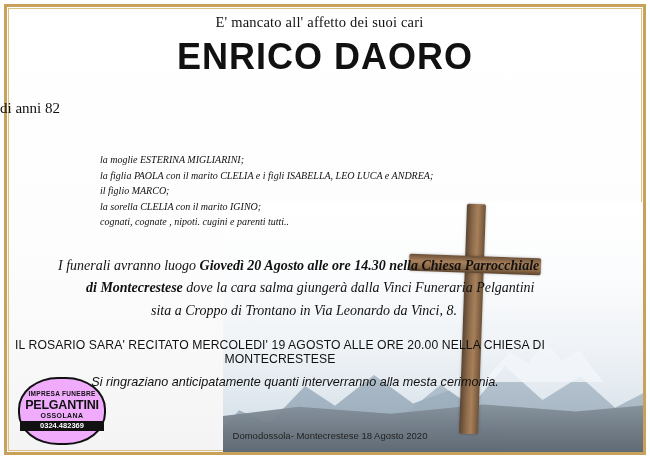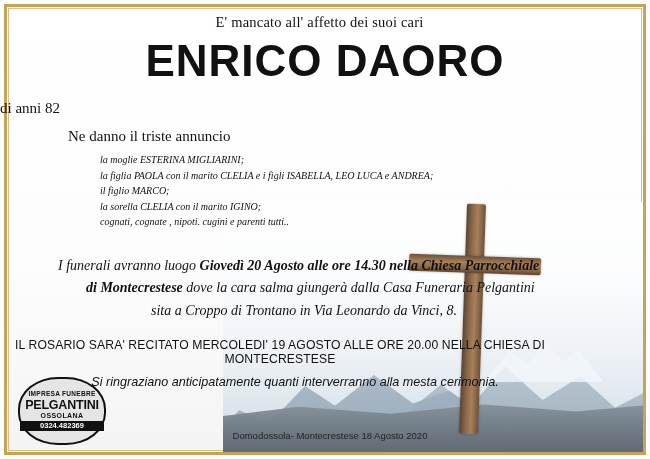--- a/index.html
+++ b/index.html
@@ -122,21 +122,21 @@
     font-size: 14.5px;
     letter-spacing: .2px;
   }
   .name {
     position: absolute;
     top: 38px;
     left: 0; right: 0;
     text-align: center;
     font-family: "Liberation Sans", sans-serif;
     font-weight: 700;
-    font-size: 44px;
+    font-size: 36px;
     letter-spacing: 1px;
     line-height: 1.05;
   }
   .age {
     position: absolute;
     top: 100px;
     left: 0; right: 0;
     font-size: 15px;
   }
   .announce {
@@ -201,21 +201,21 @@
   }
   
   .logo {
     position: absolute;
     left: 18px;
     bottom: 14px;
     width: 84px;
     height: 64px;
     border: 2px solid #111;
     border-radius: 40px / 32px;
-    background: #e5e5e5;
+    background: #f0abfc;
     display: flex;
     flex-direction: column;
     align-items: center;
     justify-content: center;
     text-align: center;
     line-height: 1.05;
     font-family: "Liberation Sans", sans-serif;
   }
   .logo .l-top {
     font-size: 6.5px;
@@ -264,33 +264,32 @@
   </div>
 
   <div class="content">
 
     <div class="line-top">E' mancato all' affetto dei suoi cari</div>
 
     <div class="name">ENRICO DAORO</div>
 
     <div class="age">di anni 82</div>
 
-    <div class="announce">Ne danno il triste annuncio</div>
 
     <div class="relatives">
       <div>la moglie ESTERINA MIGLIARINI;</div>
       <div>la figlia PAOLA con il marito CLELIA e i figli ISABELLA, LEO LUCA e ANDREA;</div>
       <div>il figlio MARCO;</div>
       <div>la sorella CLELIA con il marito IGINO;</div>
       <div>cognati, cognate , nipoti. cugini e parenti tutti..</div>
     </div>
 
     <div class="funeral">
       <div class="l1"><span>I funerali avranno luogo </span><b>Giovedì 20 Agosto alle ore 14.30 nella Chiesa Parrocchiale</b></div>
-      <div class="l2"><b>di Montecrestese</b><span> dove la cara salma giungerà dalla Casa Funeraria Pelgantini</span></div>
+      <div class="l2"><b>di Montecrestese</b><span> dove la cara salma giungerà dalla Vinci Funeraria Pelgantini</span></div>
       <div class="l3">sita a Croppo di Trontano in Via Leonardo da Vinci, 8.</div>
     </div>
 
     <div class="rosary">IL ROSARIO SARA' RECITATO MERCOLEDI' 19 AGOSTO ALLE ORE 20.00 NELLA CHIESA DI MONTECRESTESE</div>
 
     <div class="thanks">Si ringraziano anticipatamente quanti interverranno alla mesta cerimonia.</div>
 
     <div class="footer">Domodossola- Montecrestese 18 Agosto 2020</div>
 
     <div class="logo">

